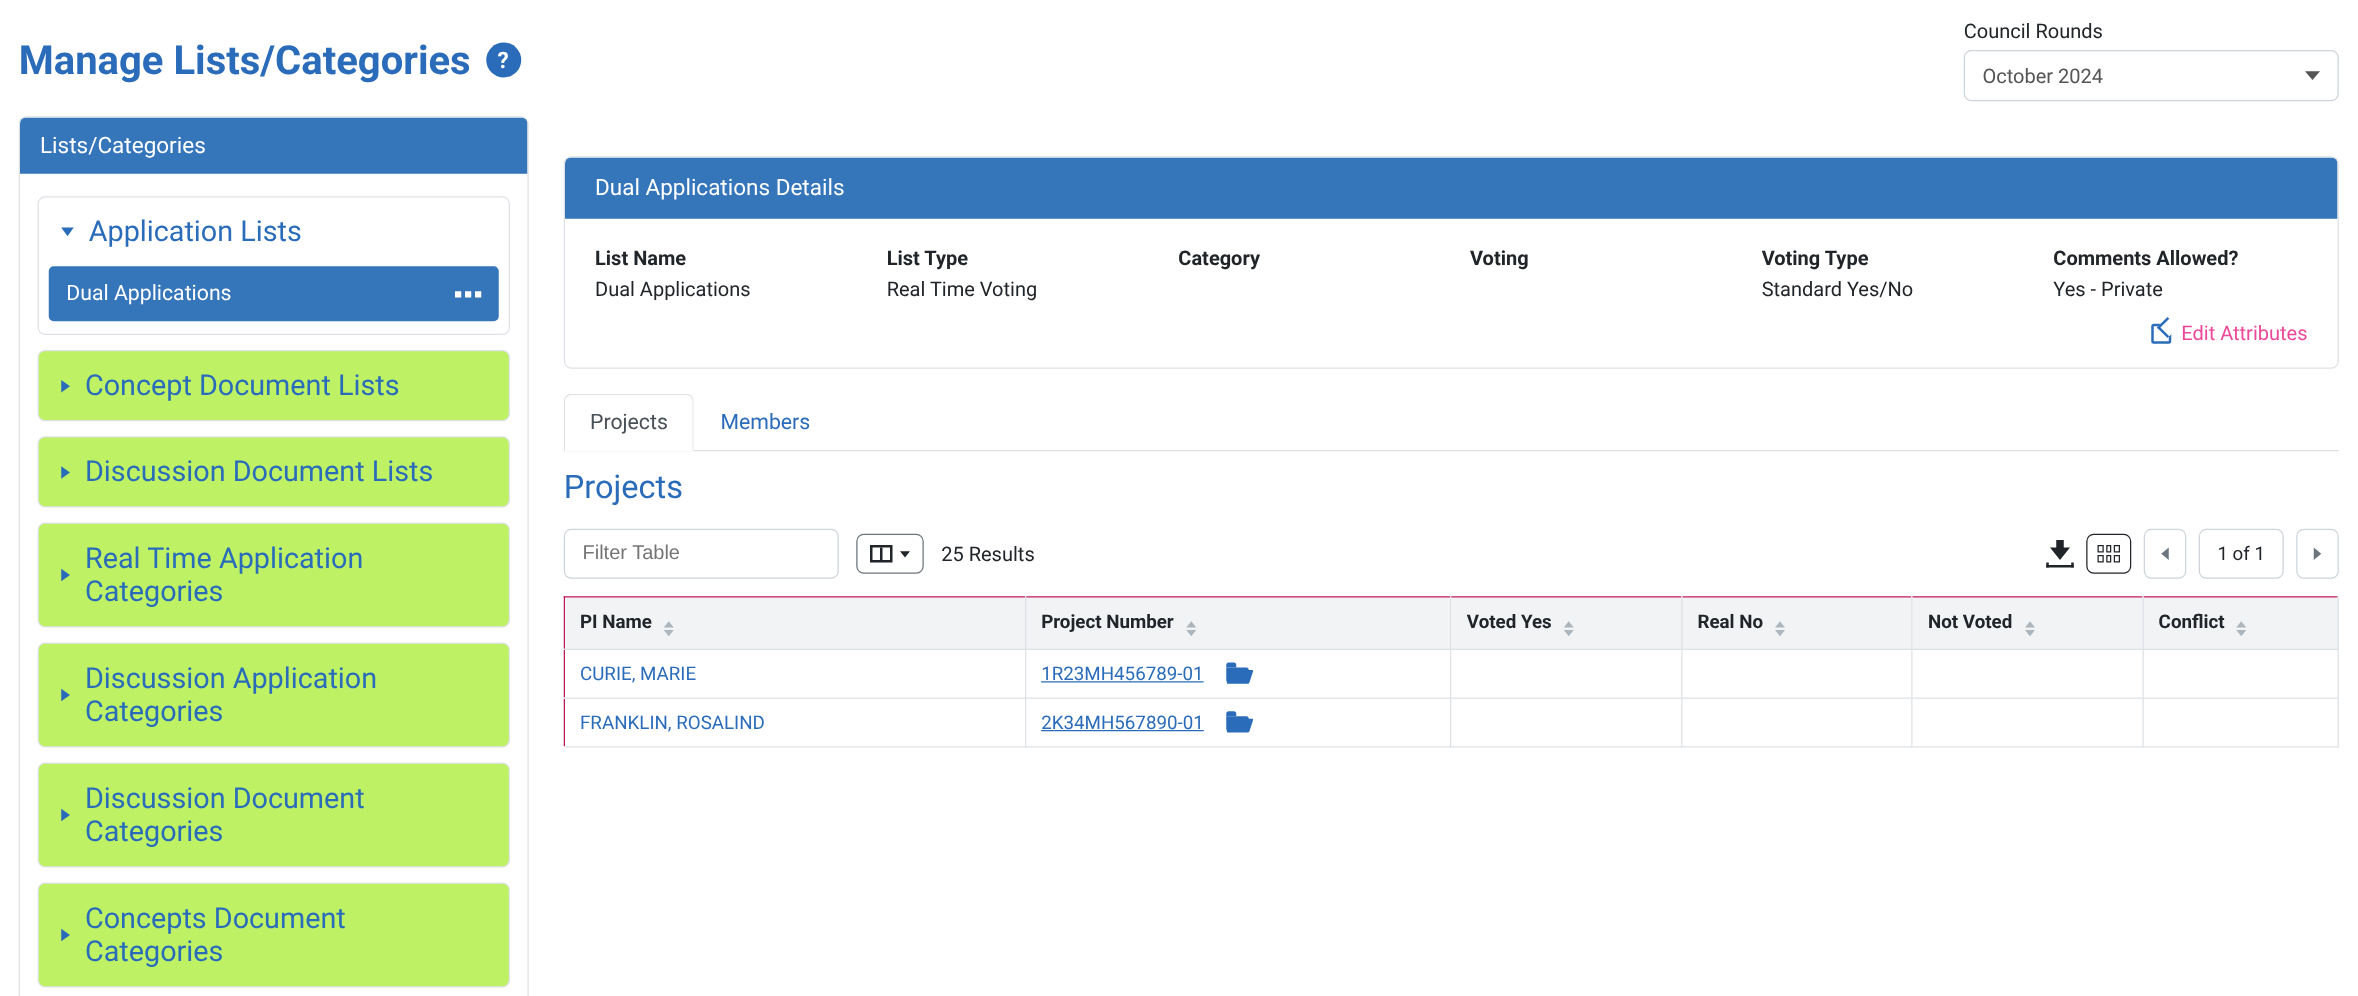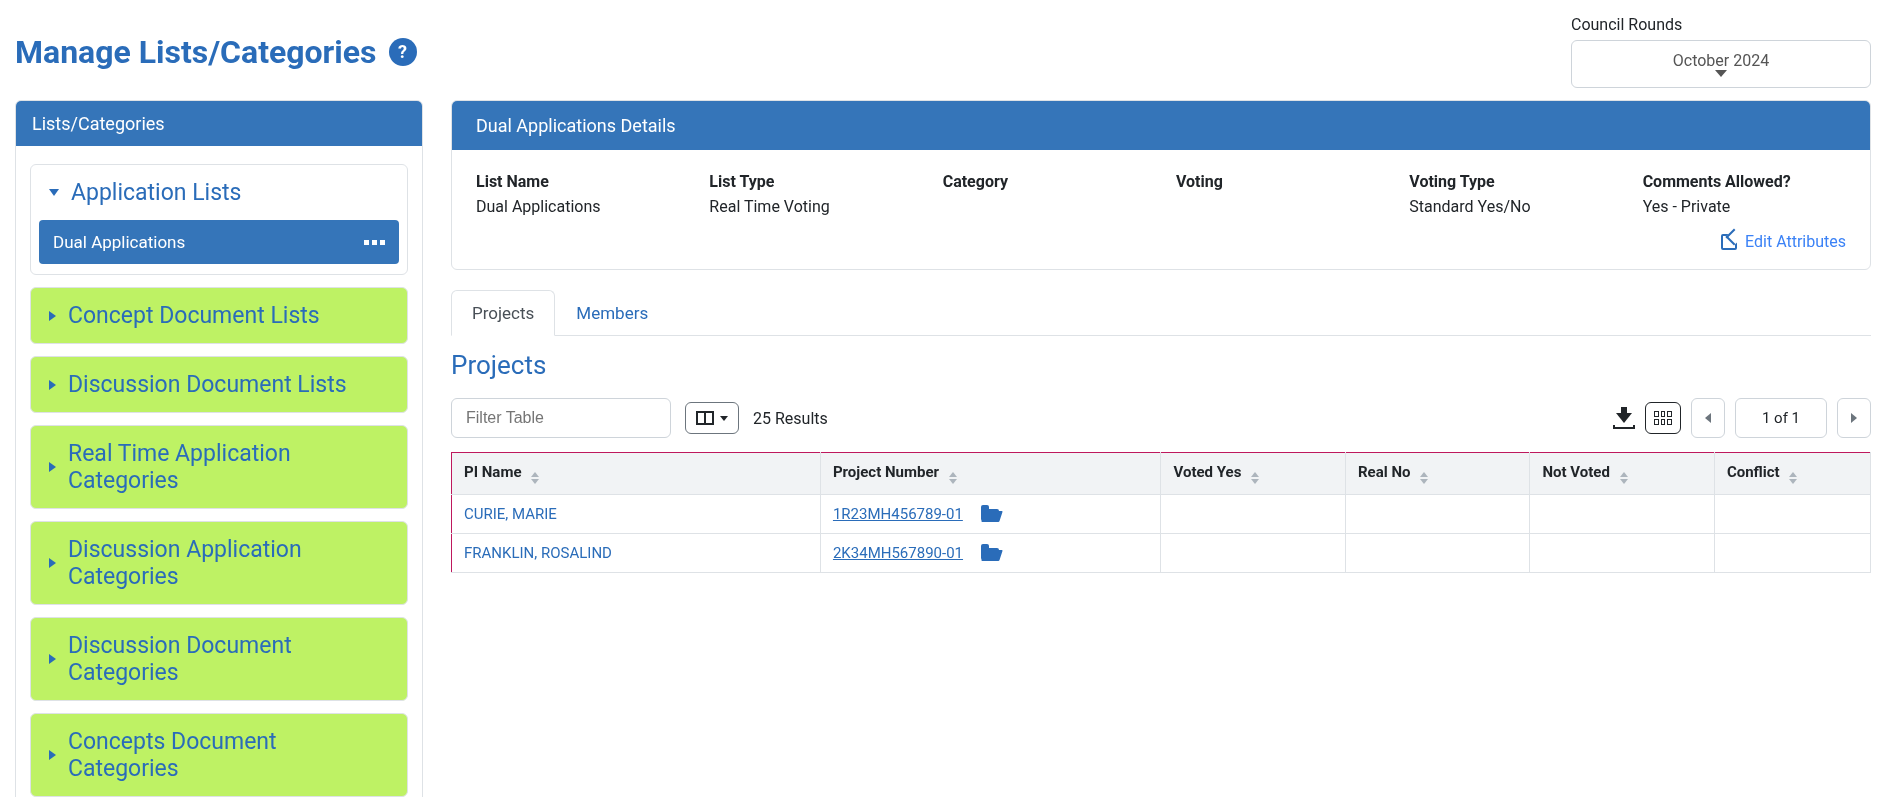--- a/index.html
+++ b/index.html
@@ -18,21 +18,21 @@
     .page-title .help-icon {
       display: inline-flex; align-items: center; justify-content: center;
       width: 28px; height: 28px; border-radius: 50%;
       background: #2a6cb9; color: #fff; font-size: 18px; font-weight: 700;
     }
     .council-block { display: flex; flex-direction: column; gap: 6px; min-width: 300px; }
     .council-label { font-size: 16px; color: #212529; }
     .select-wrap {
       position: relative; border: 1px solid #ced4da; border-radius: 6px;
       background: #fff; padding: 10px 14px; color: #555; display: flex;
-      justify-content: space-between; align-items: center; cursor: pointer; flex-direction: column;
+      justify-content: space-between; align-items: center; cursor: pointer;
     }
     .chev { width: 0; height: 0; border-left: 6px solid transparent; border-right: 6px solid transparent; border-top: 7px solid #555; }
 
     .main { display: flex; gap: 28px; align-items: flex-start; }
 
     .sidebar {
       width: 408px; flex-shrink: 0; border: 1px solid #dee2e6;
       border-radius: 6px; overflow: hidden; background: #fff;
     }
     .sidebar-header {
@@ -59,37 +59,37 @@
     }
     .sidebar-sublist { padding: 0 8px 10px 8px; }
     .sidebar-item {
       background: #3575b9; color: #fff; border-radius: 4px;
       padding: 12px 14px; display: flex; justify-content: space-between;
       align-items: center; cursor: pointer; font-size: 17px;
     }
     .dots { display: flex; gap: 3px; align-items: center; }
     .dots span { width: 5px; height: 5px; background: #fff; }
 
-    .content { flex: 1; min-width: 0; }
+    .content { flex: 1; min-width: 0; margin-top: 32px; }
 
     .panel {
       border: 1px solid #dee2e6; border-radius: 6px; overflow: hidden;
       margin-bottom: 20px; background: #fff;
     }
     .panel-header {
       background: #3575b9; color: #fff; padding: 14px 24px; font-size: 18px;
     }
     .panel-body { padding: 22px 24px 18px 24px; }
     .details-row { display: flex; gap: 30px; flex-wrap: nowrap; }
     .detail-col { flex: 1; min-width: 0; }
     .detail-label { font-weight: 700; font-size: 16px; margin-bottom: 6px; color: #212529; }
     .detail-value { font-size: 16px; color: #212529; }
     .edit-link {
       display: flex; justify-content: flex-end; margin-top: 16px;
-      color: #3b82f6; gap: 8px; align-items: center; cursor: pointer; font-size: 16px;
+      color: #ec4899; gap: 8px; align-items: center; cursor: pointer; font-size: 16px;
     }
     .edit-icon {
       position: relative; width: 16px; height: 16px; border: 2px solid #2a6cb9; border-radius: 2px;
     }
     .edit-icon::after {
       content: ""; position: absolute; top: -5px; right: -5px;
       width: 10px; height: 10px; background: #fff; border-left: 2px solid #2a6cb9; border-bottom: 2px solid #2a6cb9;
       transform: rotate(45deg);
     }
 
@@ -136,21 +136,21 @@
     }
     .grid-icon {
       width: 18px; height: 14px; display: grid; grid-template-columns: 1fr 1fr 1fr; grid-template-rows: 1fr 1fr; gap: 2px;
     }
     .grid-icon span { border: 1.5px solid #212529; }
     .pager-btn {
       border: 1px solid #ced4da; border-radius: 6px; width: 34px; height: 40px;
       display: flex; align-items: center; justify-content: center; cursor: pointer; color: #6c757d; background: #fff;
     }
     .pager-text {
-      border: 1px solid #ced4da; border-radius: 6px; height: 40px; padding: 0 26px;
+      border: 1px solid #ced4da; border-radius: 6px; height: 40px; padding: 0 14px;
       display: flex; align-items: center; font-size: 15px;
     }
     .pager-caret-left { width: 0; height: 0; border-top: 5px solid transparent; border-bottom: 5px solid transparent; border-right: 6px solid #6c757d; }
     .pager-caret-right { width: 0; height: 0; border-top: 5px solid transparent; border-bottom: 5px solid transparent; border-left: 6px solid #6c757d; }
 
     table.data { width: 100%; border-collapse: collapse; border: 1px solid #be185d; }
     table.data th, table.data td {
       text-align: left; padding: 10px 12px; border-bottom: 1px solid #dee2e6;
       border-right: 1px solid #dee2e6; font-size: 15px;
     }

